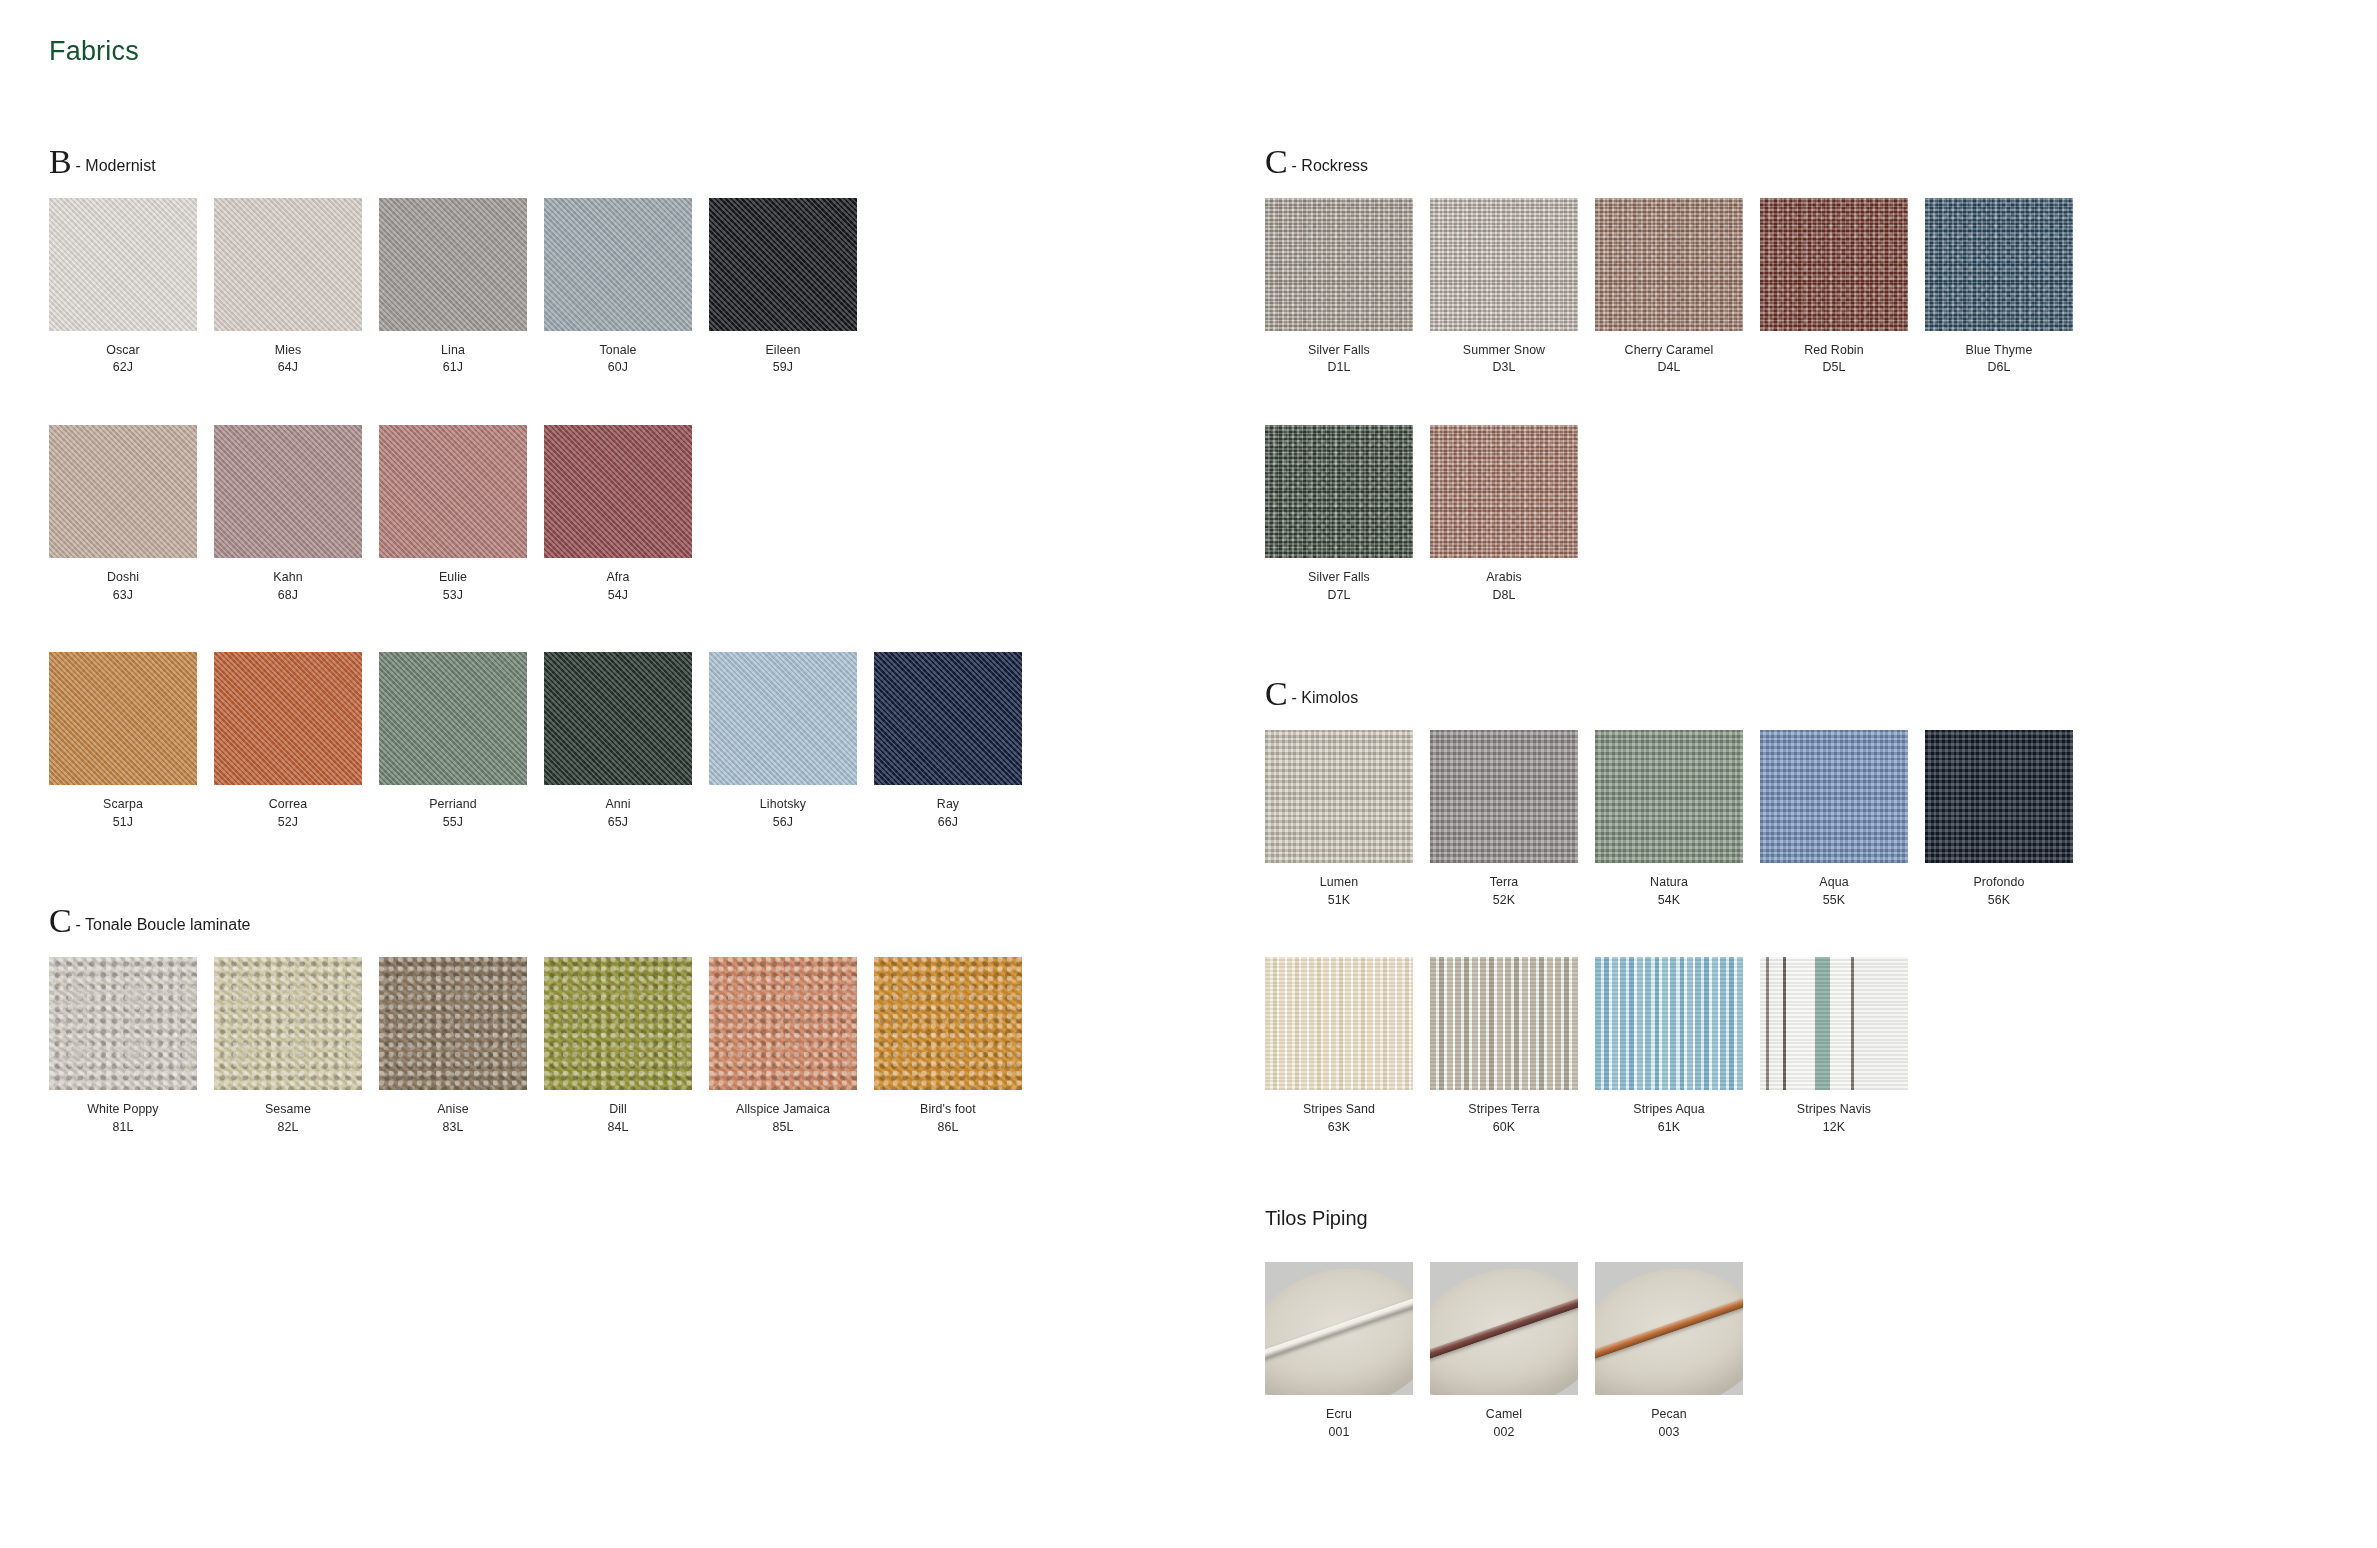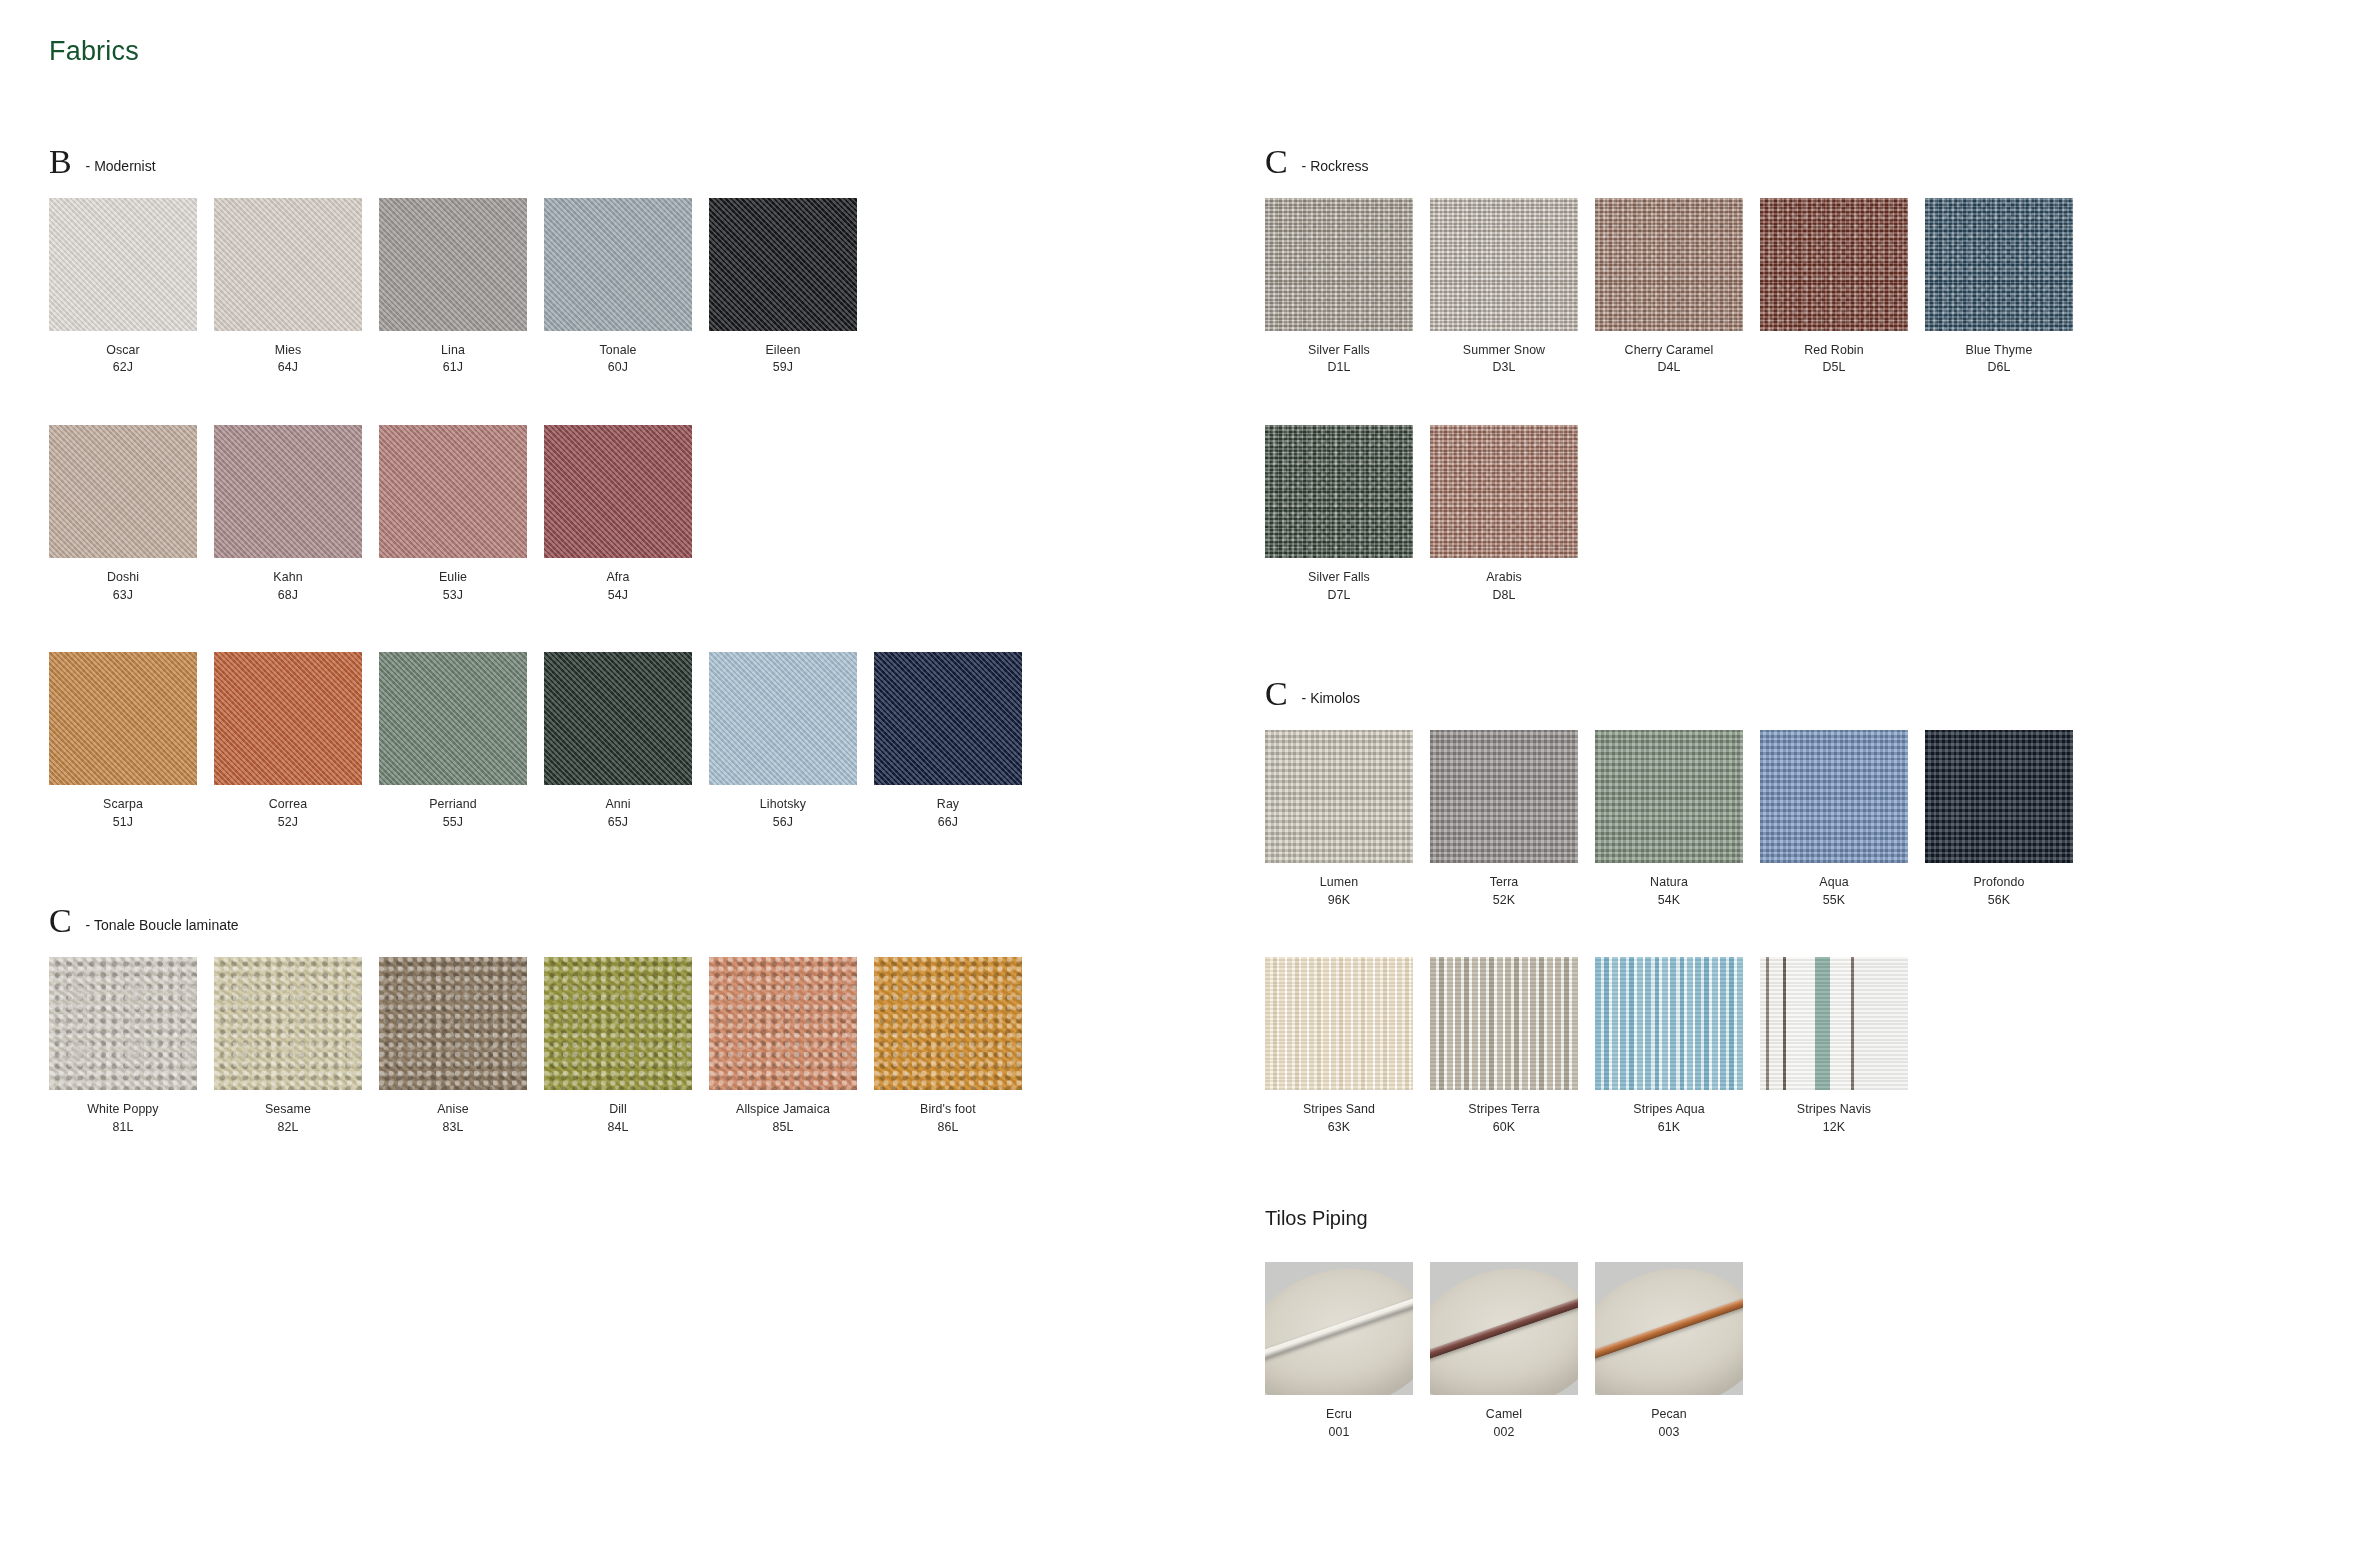--- a/index.html
+++ b/index.html
@@ -28,21 +28,21 @@
   .sec-head{
     display:flex;align-items:baseline;gap:1.9px;
     height:38px;margin-bottom:17px;white-space:nowrap;
   }
   .sec-letter{
     font-family:"Liberation Serif","DejaVu Serif",serif;
     font-size:34px;font-weight:400;line-height:1;color:#1c1c1c;
     position:relative;top:1.9px;
   }
   .sec-name{
-    font-size:14px;font-weight:400;color:#1c1c1c;margin-left:12px;
+    font-size:16px;font-weight:400;color:#1c1c1c;margin-left:2px;
   }
   .sec-head.plain .sec-name{margin-left:0;font-size:20px;}
 
   
   .sw-row{display:flex;gap:17px;margin-bottom:7.6px;text-align:center;}
   .sw-cell{width:148px;}
   .sw{
     width:148px;height:133px;display:block;
     background-color:#cccccc;
     position:relative;overflow:hidden;
@@ -279,21 +279,21 @@
       </div>
       <div class="sec-gap"></div>
       <div class="section">
         <div class="sec-head">
           <span class="sec-letter">C</span>
           <span class="sec-name"> - Kimolos</span>
         </div>
         <div class="sw-row">
           <div class="sw-cell">
             <div class="sw tex-basket" style="background-color: rgb(214, 209, 195);"></div>
-            <div class="sw-label"><span>Lumen</span><span class="code">96K</span></div>
+            <div class="sw-label"><span>Lumen</span><span class="code">51K</span></div>
           </div>
           <div class="sw-cell">
             <div class="sw tex-basket" style="background-color: rgb(156, 151, 149);"></div>
             <div class="sw-label"><span>Terra</span><span class="code">52K</span></div>
           </div>
           <div class="sw-cell">
             <div class="sw tex-basket" style="background-color: rgb(138, 155, 136);"></div>
             <div class="sw-label"><span>Natura</span><span class="code">54K</span></div>
           </div>
           <div class="sw-cell">

